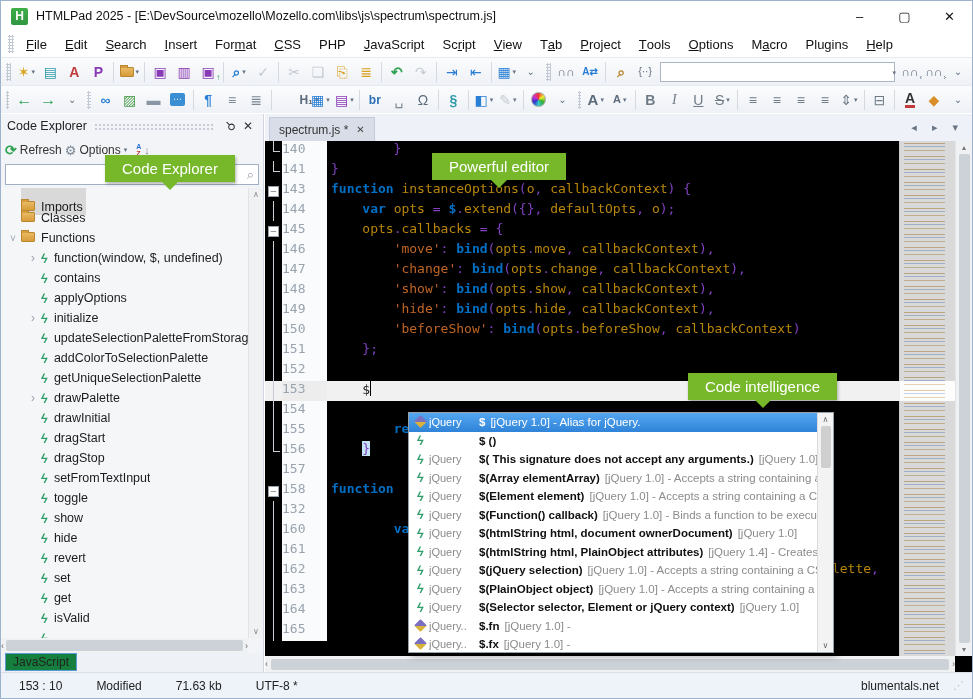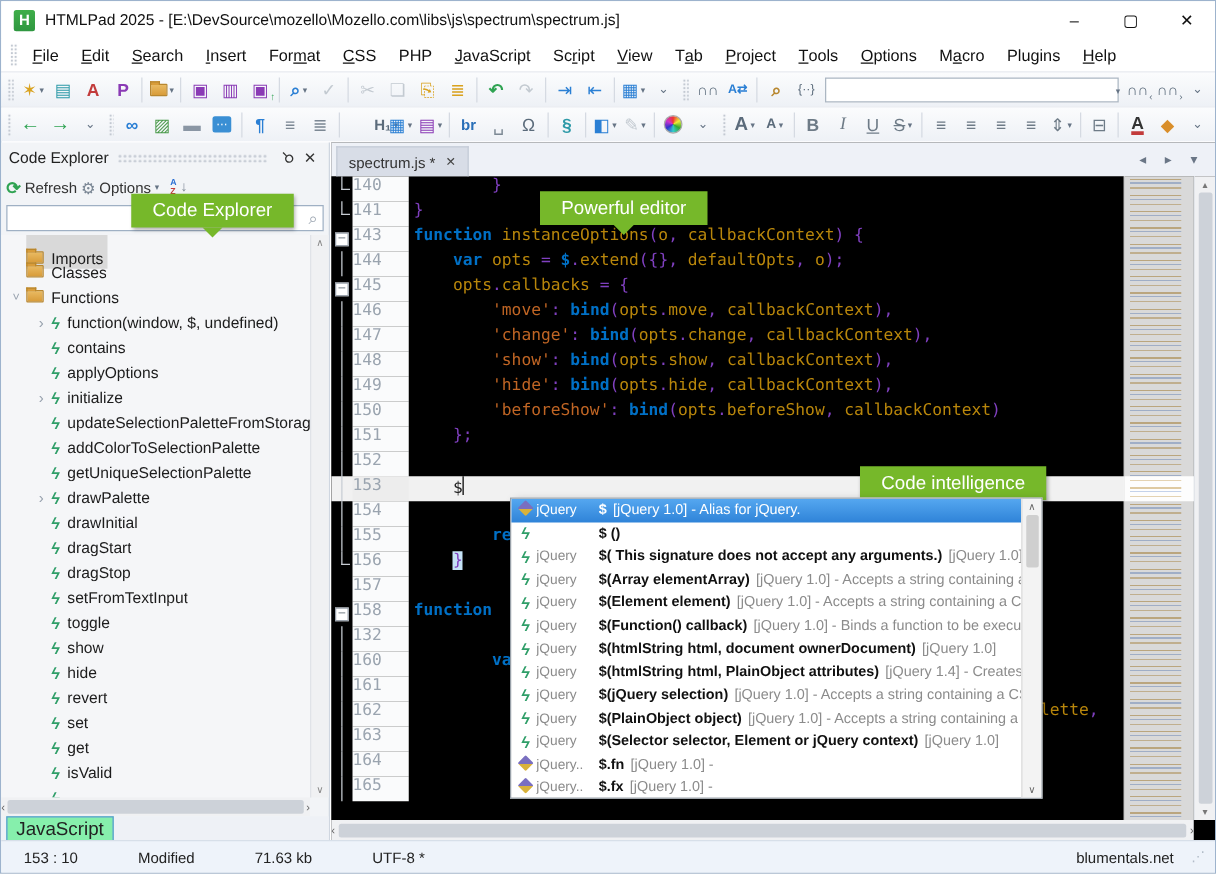--- a/index.html
+++ b/index.html
@@ -66,21 +66,21 @@
   .texp { width:16px; text-align:center; color:#98a2ae; font-size:10px; flex:none; }
   .tico { flex:none; margin-right:6px; }
   .bolt { color:#2f9e68; font-weight:bold; font-size:13px; display:inline-block; transform:skewX(-8deg); }
   .tlabel { overflow:hidden; }
   .selbox { background:#d9d9d9; display:flex; align-items:center; padding:19px 3px 1px 0; }
   .vsb { position:absolute; top:74px; bottom:34px; right:0; width:15px; background:#f0f1f3; border-left:1px solid #e0e3e8;
          display:flex; flex-direction:column; justify-content:space-between; align-items:center; font-size:8px; color:#888; padding:2px 0; }
   .hsb { position:absolute; bottom:19px; left:0; right:15px; height:15px; background:#f0f1f3; display:flex; align-items:center; font-size:9px; color:#666; }
   .hsb .thumb { height:11px; background:#cdd2d9; border-radius:2px; flex:1; margin:0 2px; }
   .exp-tabbar { position:absolute; bottom:0; left:0; right:0; height:19px; background:#eef1f6; display:flex; align-items:flex-start; padding-left:4px; }
-  .jstab { border:1px solid #5b9bd5; background:#86efac; font-size:15px; color:#222; padding:1px 7px; }
+  .jstab { border:1px solid #5b9bd5; background:#15803d; font-size:12px; color:#222; padding:1px 7px; }
 
   
   .editor { position:absolute; left:264px; top:0; right:0; bottom:0; background:#000000; }
   .tabbar { height:27px; background:#eef1f7; display:flex; align-items:flex-end; position:relative; }
   .etab { background:#d8dde7; height:24px; margin-left:4px; padding:0 9px; display:flex; align-items:center;
           font-size:12px; color:#333; gap:8px; border:1px solid #c4cbd8; border-bottom:none; }
   .etab .x { font-size:10px; color:#444; }
   .tabnav { position:absolute; right:8px; top:7px; font-size:11px; color:#6a7686; letter-spacing:6px; }
   .editbody { position:absolute; top:27px; left:0; right:0; bottom:16px; overflow:hidden;
               font-family:"DejaVu Sans Mono", monospace; font-size:13px; }
@@ -116,41 +116,41 @@
   .callout { position:absolute; background:#76b82a; color:#fff; font-size:15px; padding:5px 17px; white-space:nowrap;
              box-shadow:1px 2px 3px rgba(0,0,0,.3); z-index:40; }
   .callout::after { content:""; position:absolute; left:50%; bottom:-8px; margin-left:-8px;
              border:8px solid transparent; border-top-color:#76b82a; border-bottom:none; }
   #co-explorer { left:104px; top:154px; }
   #co-editor   { left:431px; top:152px; }
   #co-jquery   { left:686px; top:329px; }
   #co-intel    { left:687px; top:372px; }
 
   
-  .popup { position:absolute; left:407px; top:397px; width:426px; height:241px; background:#fff;
+  .popup { position:absolute; left:407px; top:411px; width:426px; height:241px; background:#fff;
            border:1px solid #98a0a8; box-shadow:3px 3px 7px rgba(0,0,0,.3); display:flex; z-index:50; }
   .pplist { flex:1; overflow:hidden; }
   .pprow { height:18.5px; display:flex; align-items:center; font-size:11.5px; white-space:nowrap; overflow:hidden; padding-left:2px; }
   .pprow .ic { width:18px; flex:none; text-align:center; }
   .pprow .cat { width:50px; flex:none; color:#8b8b8b; font-size:11px; overflow:hidden; }
   .pprow .nm { font-weight:bold; color:#101010; margin-right:5px; }
   .pprow .ds { color:#8b8b8b; }
   .pprow.sel { background:linear-gradient(#55a7f0,#2f83d8); }
   .pprow.sel .cat, .pprow.sel .nm, .pprow.sel .ds { color:#fff; }
   .gem { display:inline-block; width:9px; height:9px; transform:rotate(45deg);
          background:linear-gradient(135deg,#7a6fc0 0 55%, #d9b23a 55% 100%); border-radius:1px; }
   .ppsb { width:16px; border-left:1px solid #dcdcdc; background:#f3f3f3; display:flex; flex-direction:column;
           align-items:center; font-size:8px; color:#666; padding:2px 0; }
   .ppsb .thumb { width:10px; height:42px; background:#cfcfcf; border-radius:2px; margin-top:2px; }
   .ppsb .space { flex:1; }
 
   
   .statusbar { position:absolute; left:0; right:0; bottom:0; height:26px; background:#eef3fa; border-top:1px solid #d7dfe9;
                display:flex; align-items:center; font-size:12px; color:#222; padding:0 8px; }
-  .statusbar .cell { margin-right:34px;margin-left:14px; }
+  .statusbar .cell { margin-right:34px; }
   .statusbar .pos { margin-left:10px; }
   .statusbar .site { margin-left:auto; margin-right:14px; }
   .gripdots { color:#b2bcc8; font-size:11px; }
 </style>
 </head>
 <body>
 
 <div id="app">
 
   <div class="titlebar">

